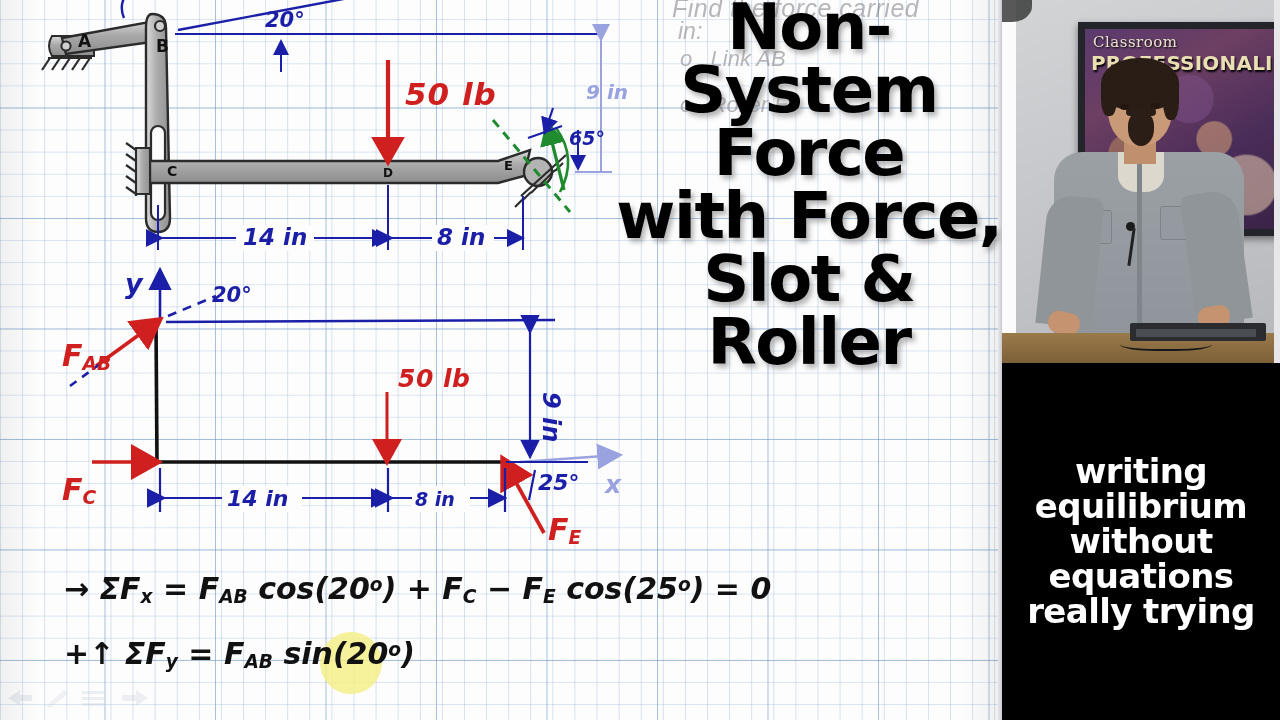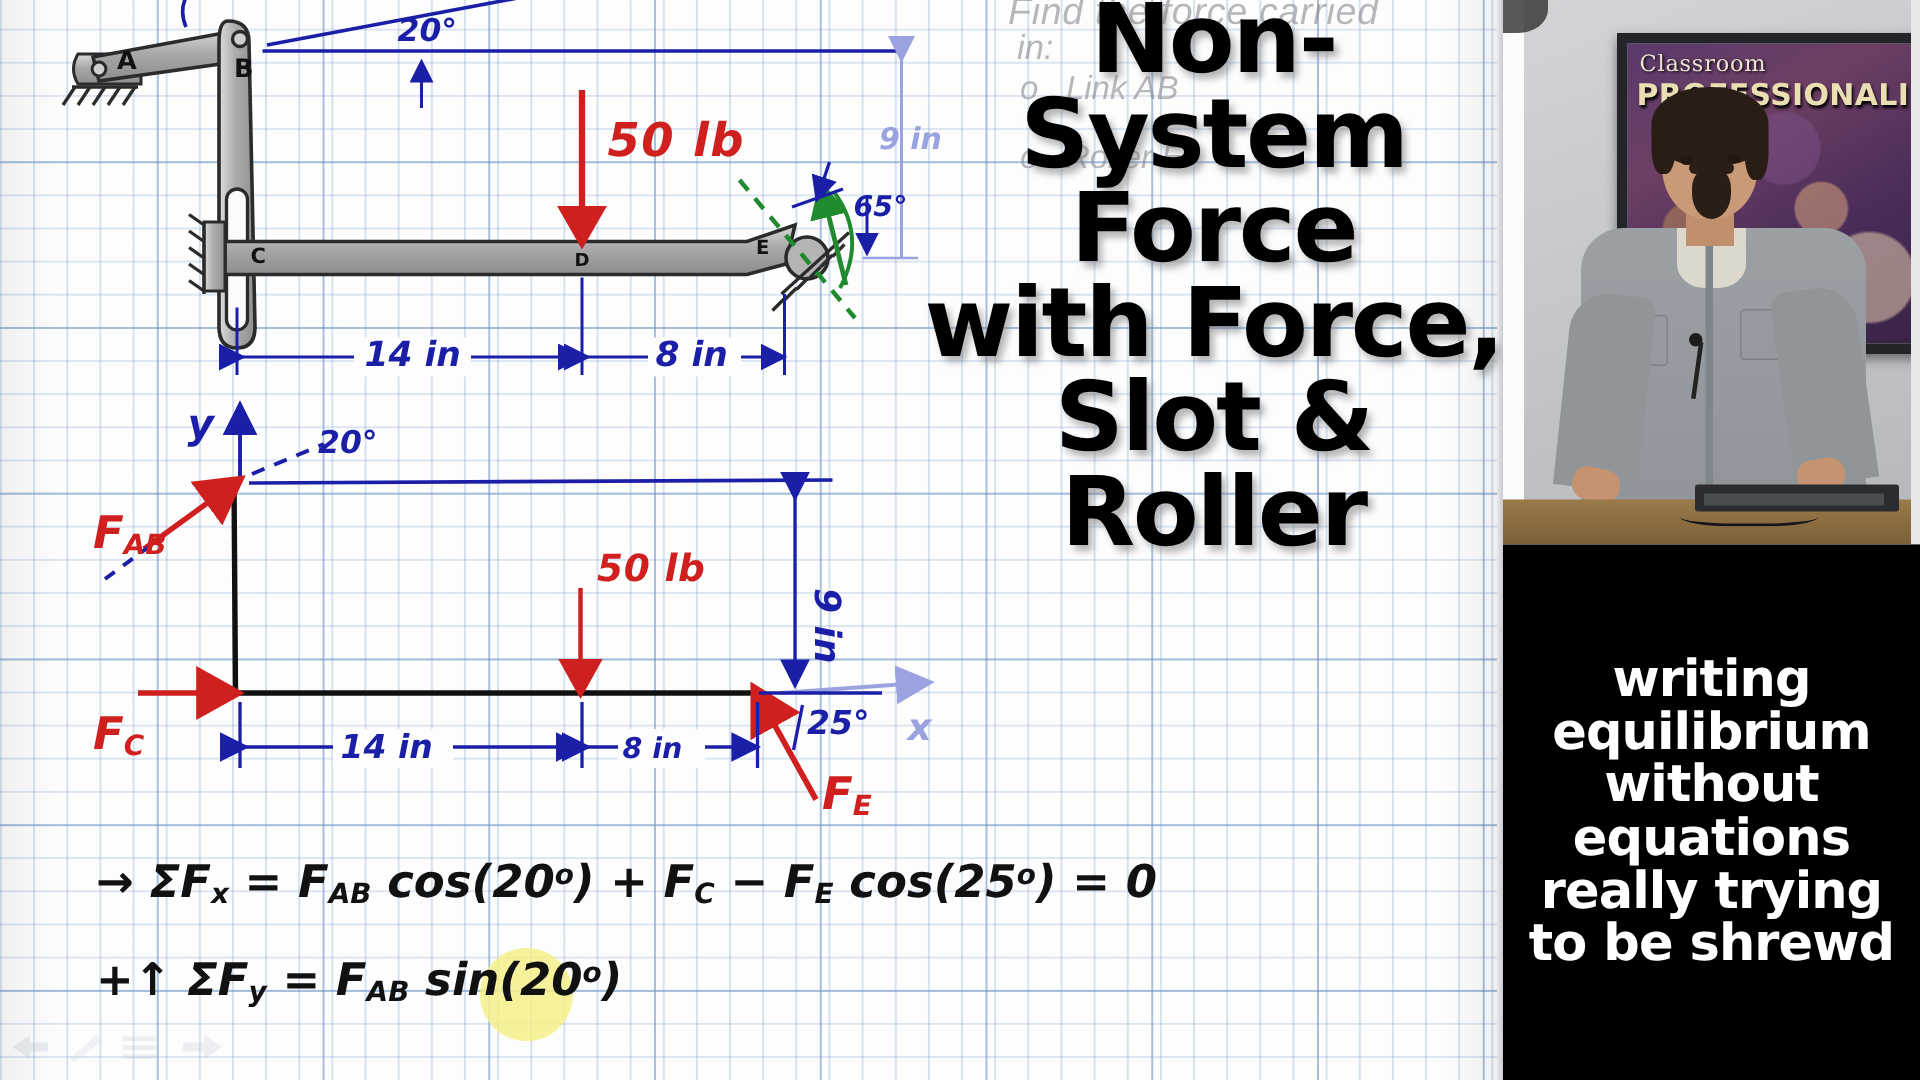--- a/index.html
+++ b/index.html
@@ -412,16 +412,15 @@
     <div class="cam-glare"></div>
     <div class="cam-right-strip"></div>
   </div>
 
   <div id="caption">
     <div>writing</div>
     <div>equilibrium</div>
     <div>without</div>
     <div>equations</div>
     <div>really trying</div>
-    <div>to be shrewd</div>
   </div>
 
 </div>
 
 </body></html>

